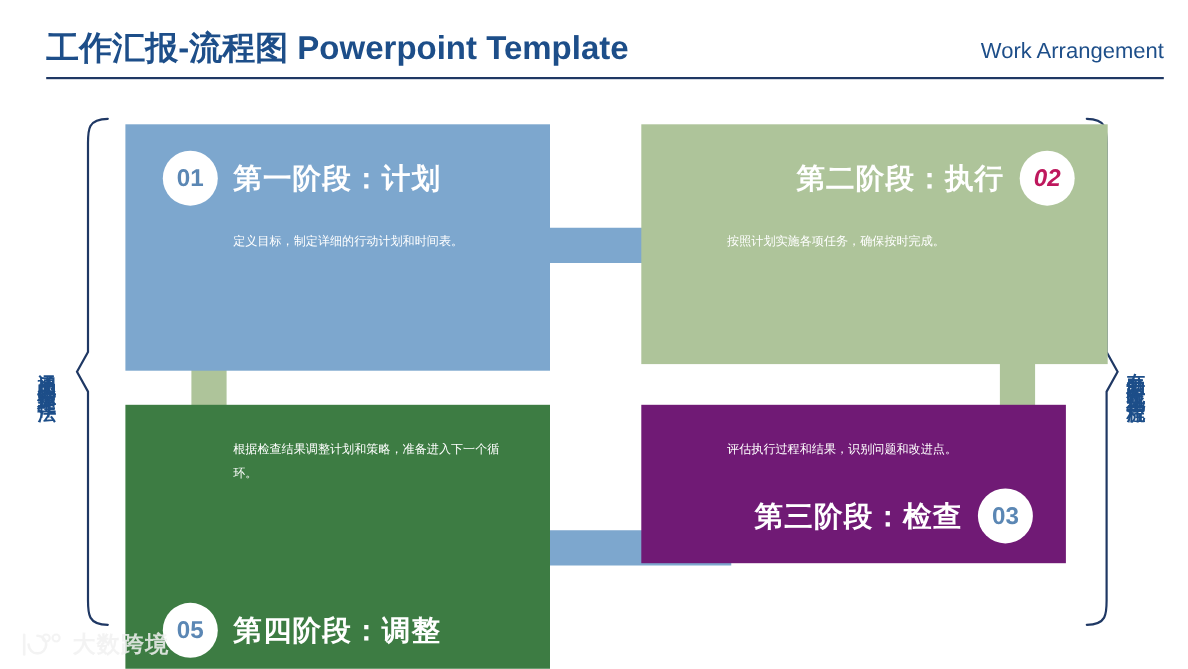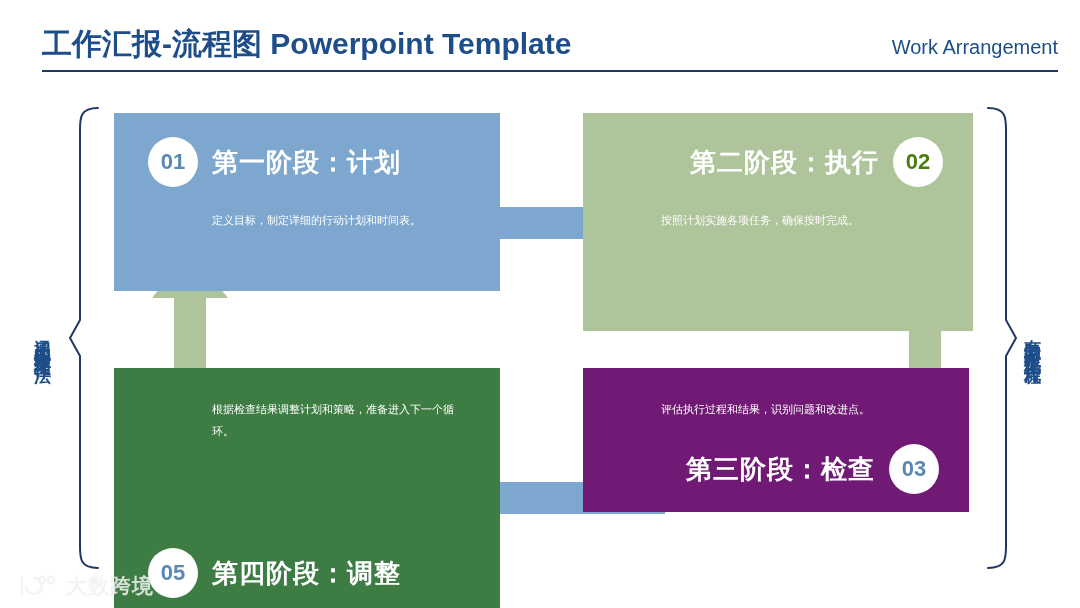--- a/index.html
+++ b/index.html
@@ -85,22 +85,22 @@
 
   
   .arrow { position: absolute; }
 
   
   .card {
     position: absolute;
     box-sizing: border-box;
     color: #ffffff;
   }
-  #card-1 { left: 114px; top: 35px;  width: 386px; height: 178px; background: #7da7ce; }
-  #card-2 { left: 583px; top: 35px;  width: 390px; height: 218px; background: #aec49a; }
+  #card-1 { left: 114px; top: 35px;  width: 386px; height: 224px; background: #7da7ce; }
+  #card-2 { left: 583px; top: 35px;  width: 424px; height: 218px; background: #aec49a; }
   #card-4 { left: 114px; top: 290px; width: 386px; height: 248px; background: #3d7c43; }
   #card-3 { left: 583px; top: 290px; width: 386px; height: 144px; background: #701a75; }
 
   .card-head {
     position: absolute;
     display: flex;
     align-items: center;
     gap: 14px;
   }
   #card-1 .card-head { left: 34px;  top: 24px; }
@@ -114,21 +114,21 @@
     border-radius: 50%;
     background: #ffffff;
     display: flex;
     align-items: center;
     justify-content: center;
     font-size: 22px;
     font-weight: bold;
     flex: 0 0 auto;
   }
   #card-1 .badge, #card-3 .badge { color: #5b87b4; }
-  #card-2 .badge { color: #4d7c0f; }
+  #card-2 .badge { color: #be185d; font-style: italic; }
   #card-4 .badge { color: #5b87b4; }
 
   .card-title {
     font-size: 26px;
     font-weight: bold;
     color: #ffffff;
     white-space: nowrap;
     letter-spacing: 1px;
   }
 

